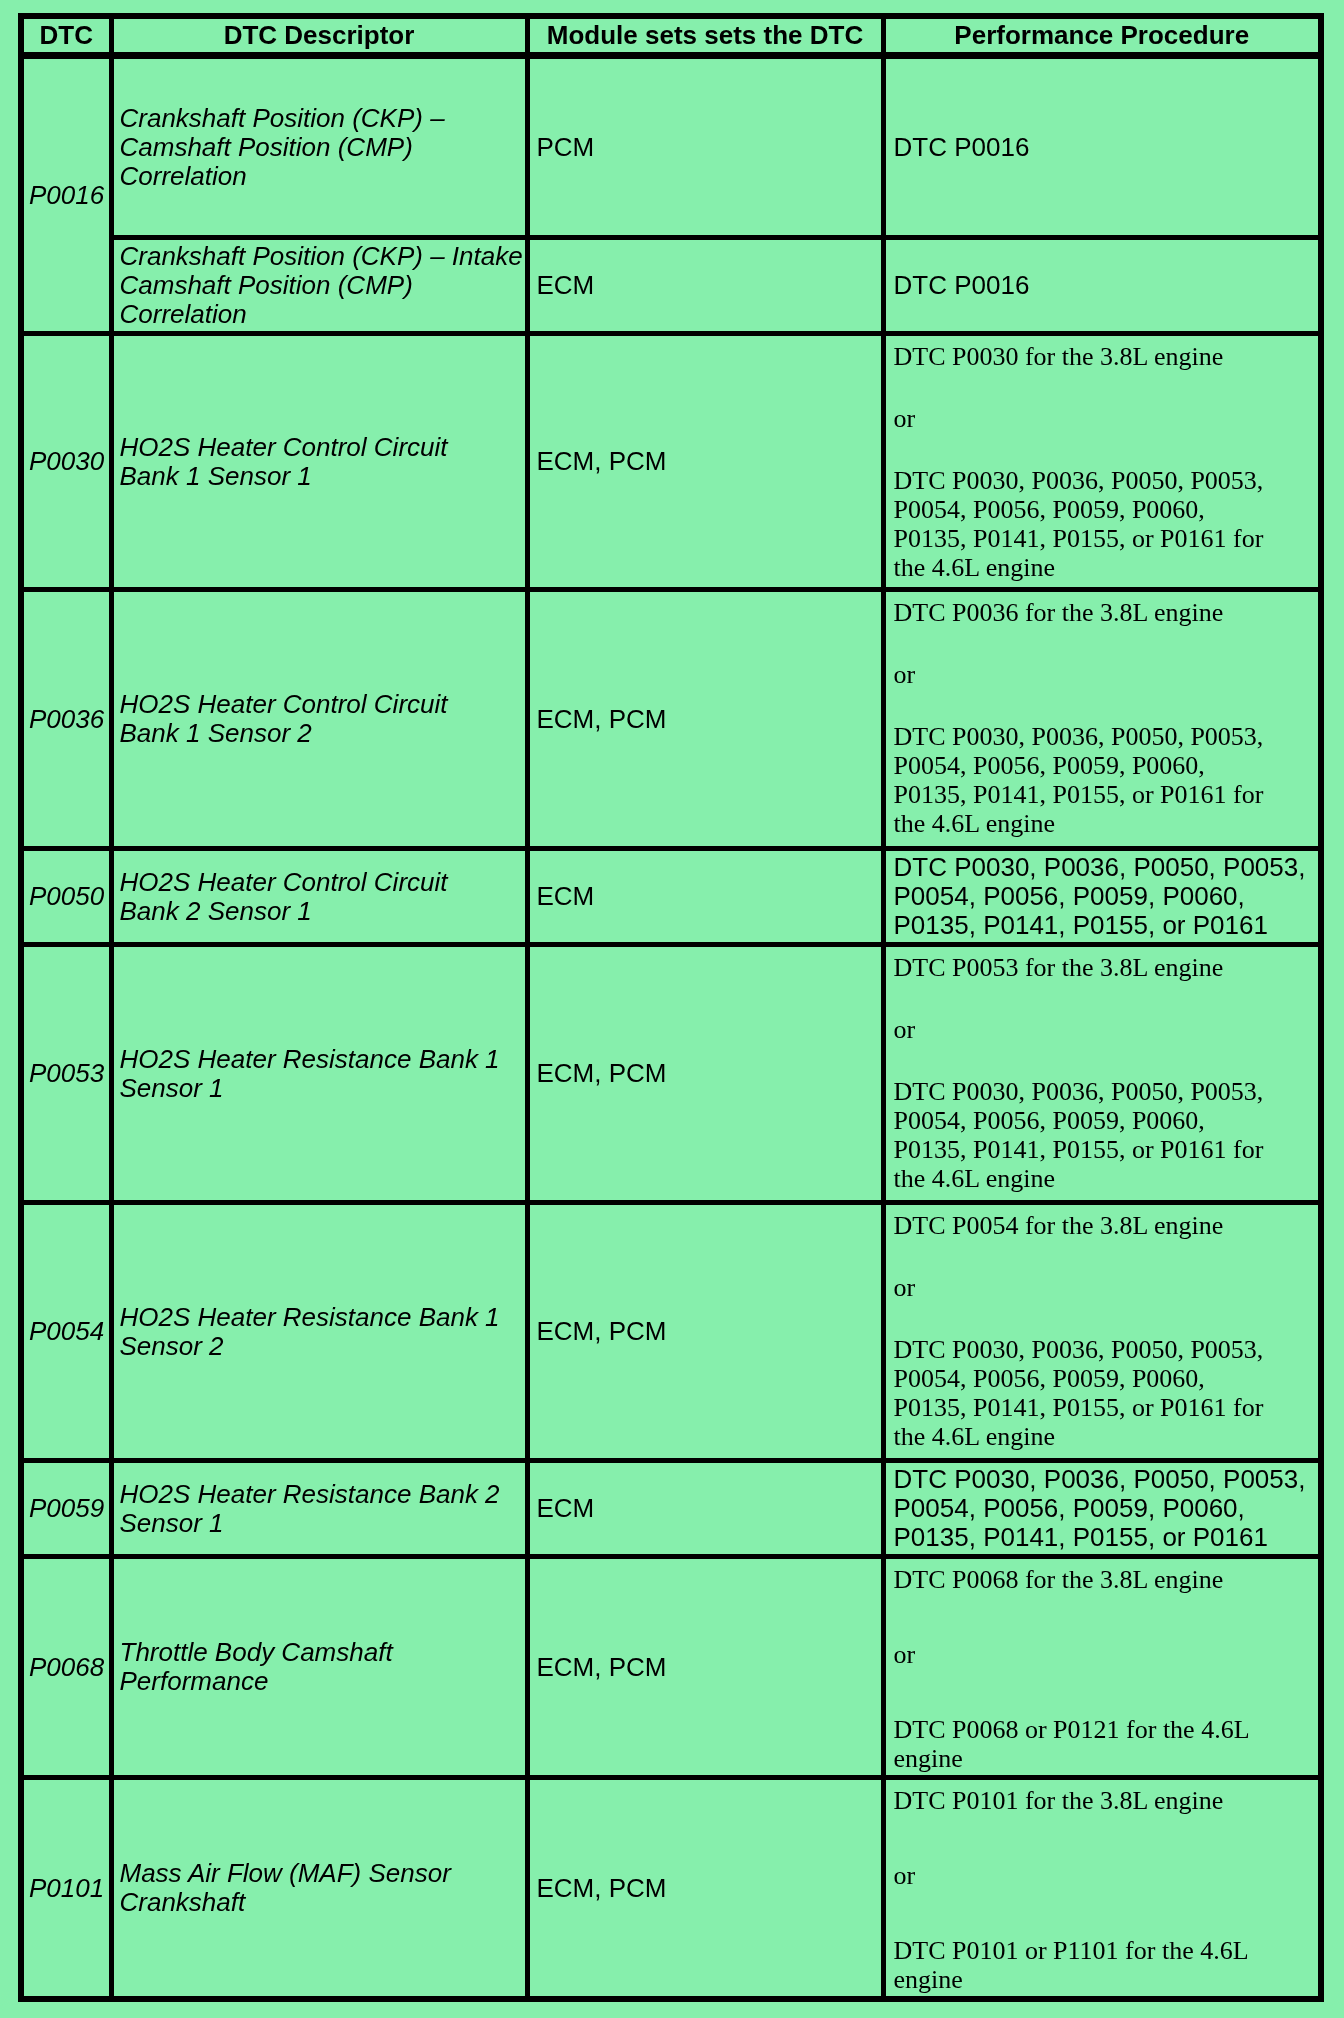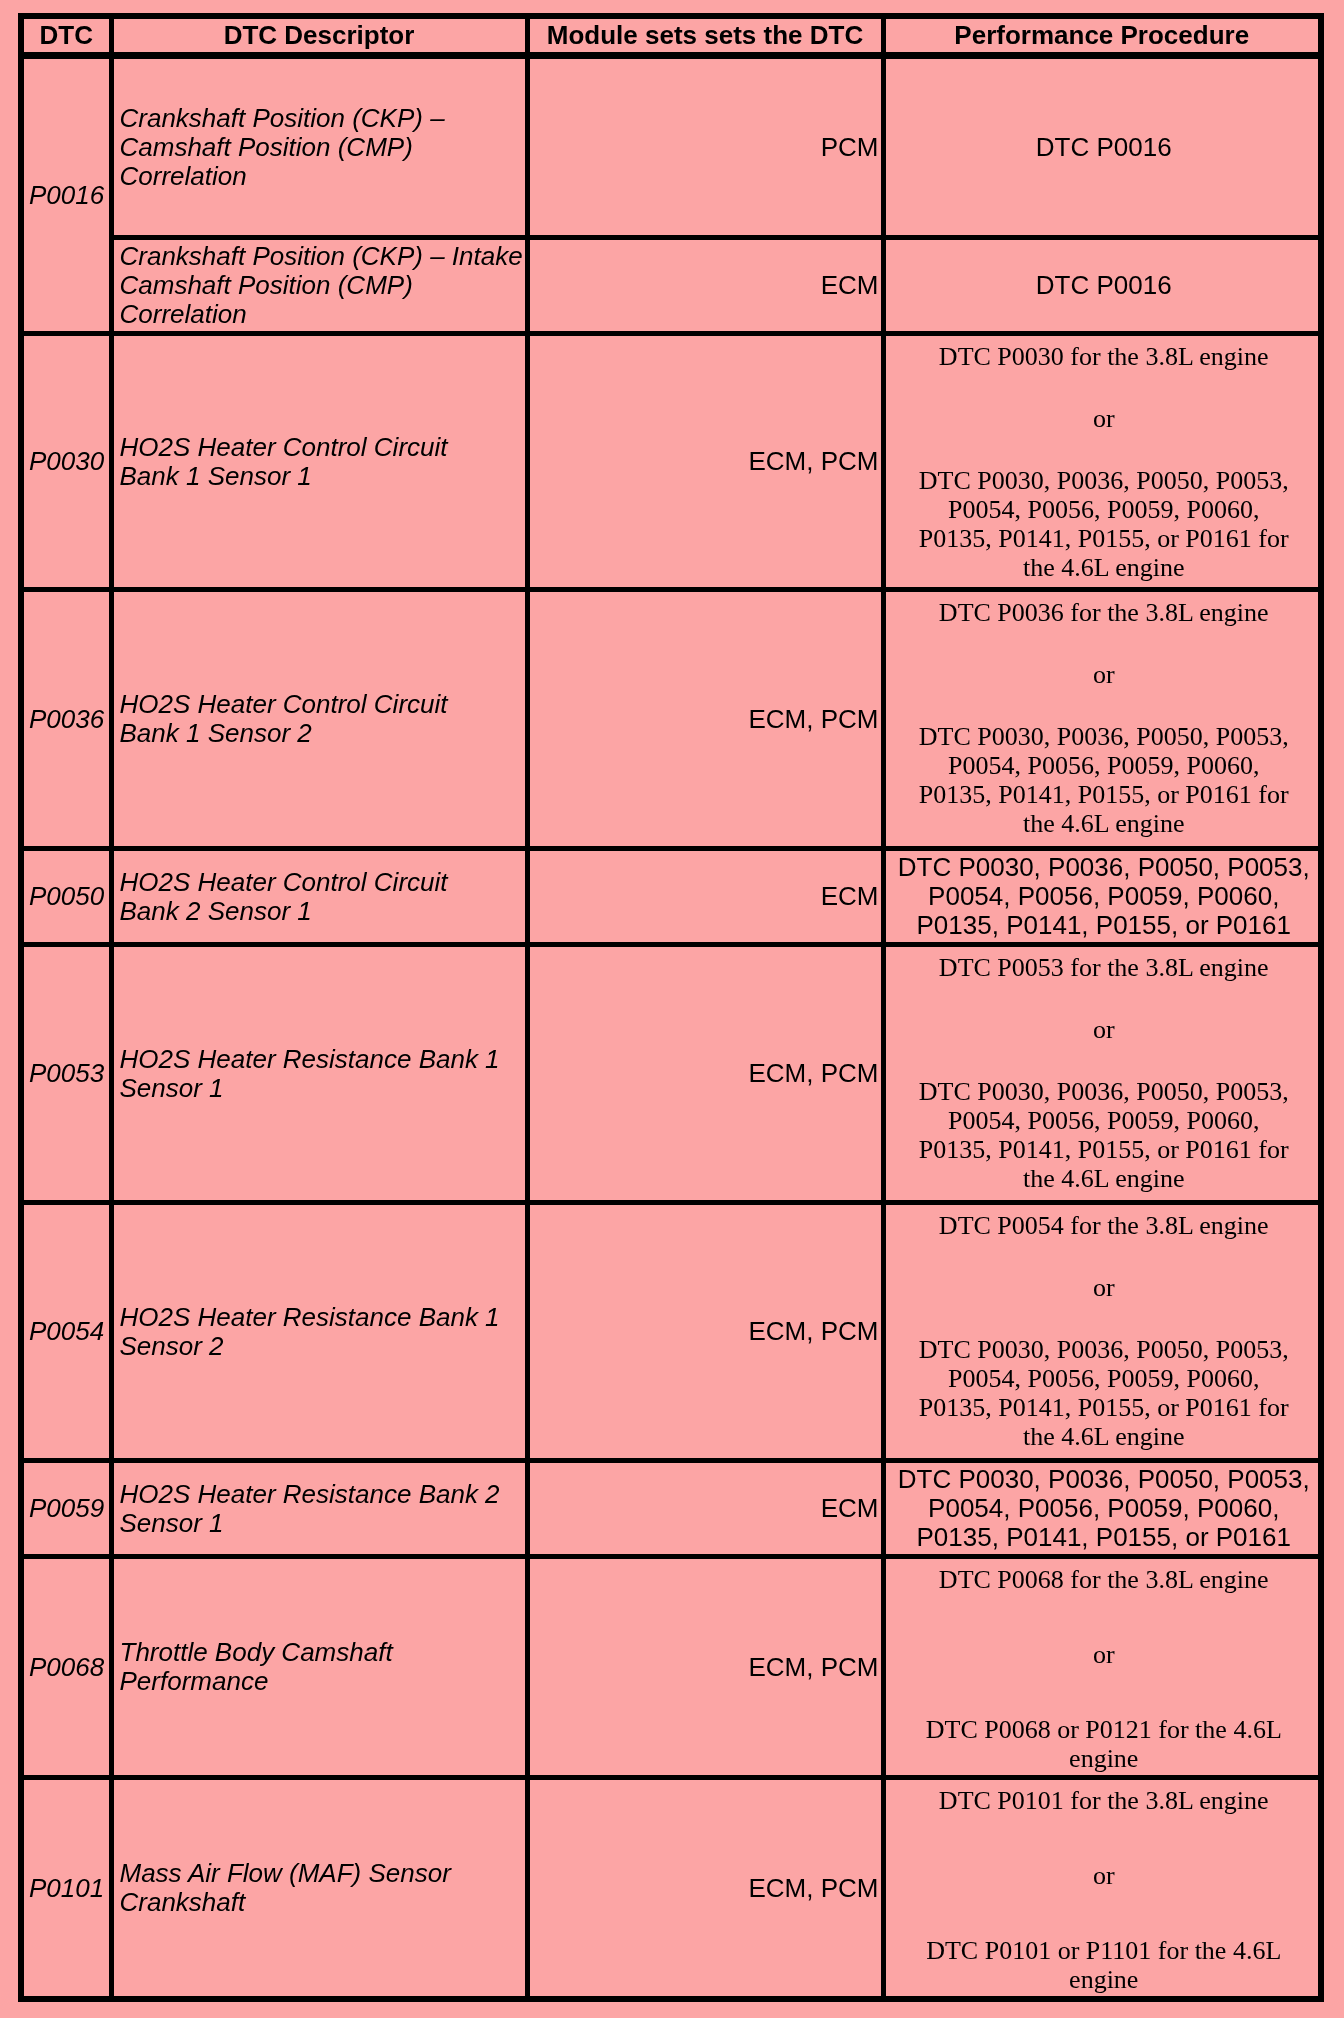--- a/index.html
+++ b/index.html
@@ -6,21 +6,21 @@
     margin: 0;
     padding: 0;
     background: #ffffff;
     font-family: "Liberation Sans", sans-serif;
     color: #000000;
   }
   .page {
     position: relative;
     width: 1344px;
     height: 2018px;
-    background: #fca5a5;
+    background: #86efac;
     overflow: hidden;
   }
   table.dtc-table {
     position: absolute;
     left: 18px;
     top: 13px;
     width: 1304px;
     border-collapse: collapse;
     table-layout: fixed;
     border: 6px solid #000;
@@ -43,22 +43,22 @@
     vertical-align: middle;
     border-bottom: 7px solid #000;
     padding: 2px 4px;
   }
   td {
     vertical-align: middle;
     white-space: pre-line;
   }
   td.cell-dtc  { padding: 2px 2px 2px 5px; font-style: italic; }
   td.cell-desc { padding: 2px 1px 2px 6px; font-style: italic; }
-  td.cell-mod  { padding: 2px 2px 2px 7px; text-align: right; }
-  td.cell-proc { padding: 2px 4px 2px 8px; text-align: center; }
+  td.cell-mod  { padding: 2px 2px 2px 7px; }
+  td.cell-proc { padding: 2px 4px 2px 8px; }
   td.cell-proc.v-top {
     vertical-align: top;
     padding-top: 6px;
     font-family: Liberation Serif, serif;
   }
   td.cell-proc .para { white-space: pre-line; }
   td.cell-proc .para + .para { margin-top: 33px; }
   td.cell-proc.gap-lg .para + .para { margin-top: 46px; }
 </style>
 </head>

